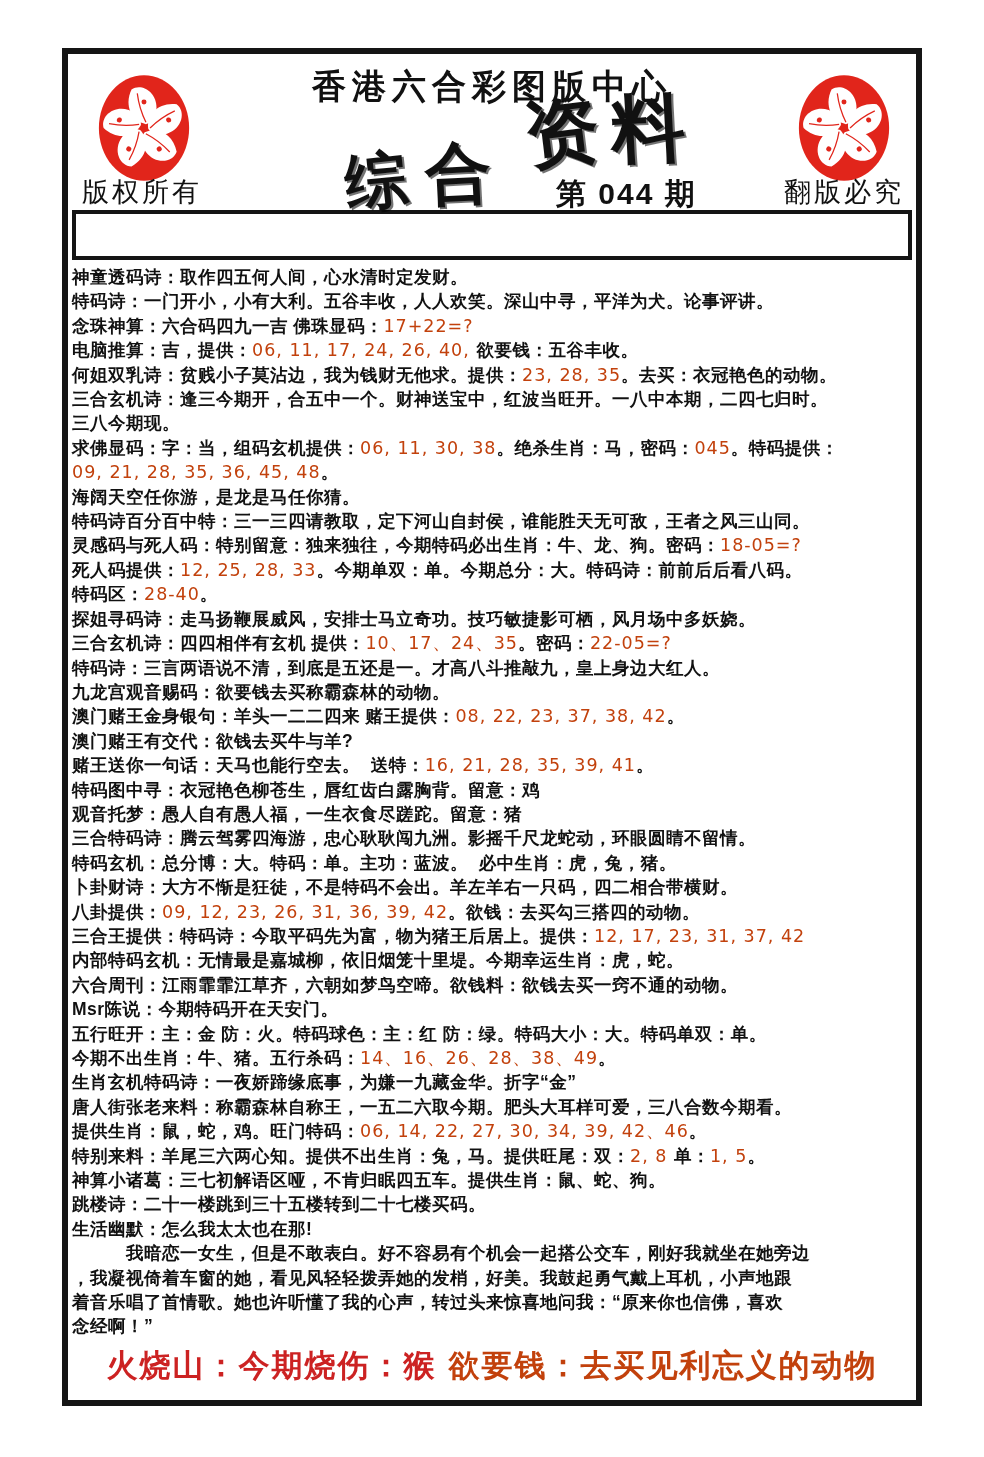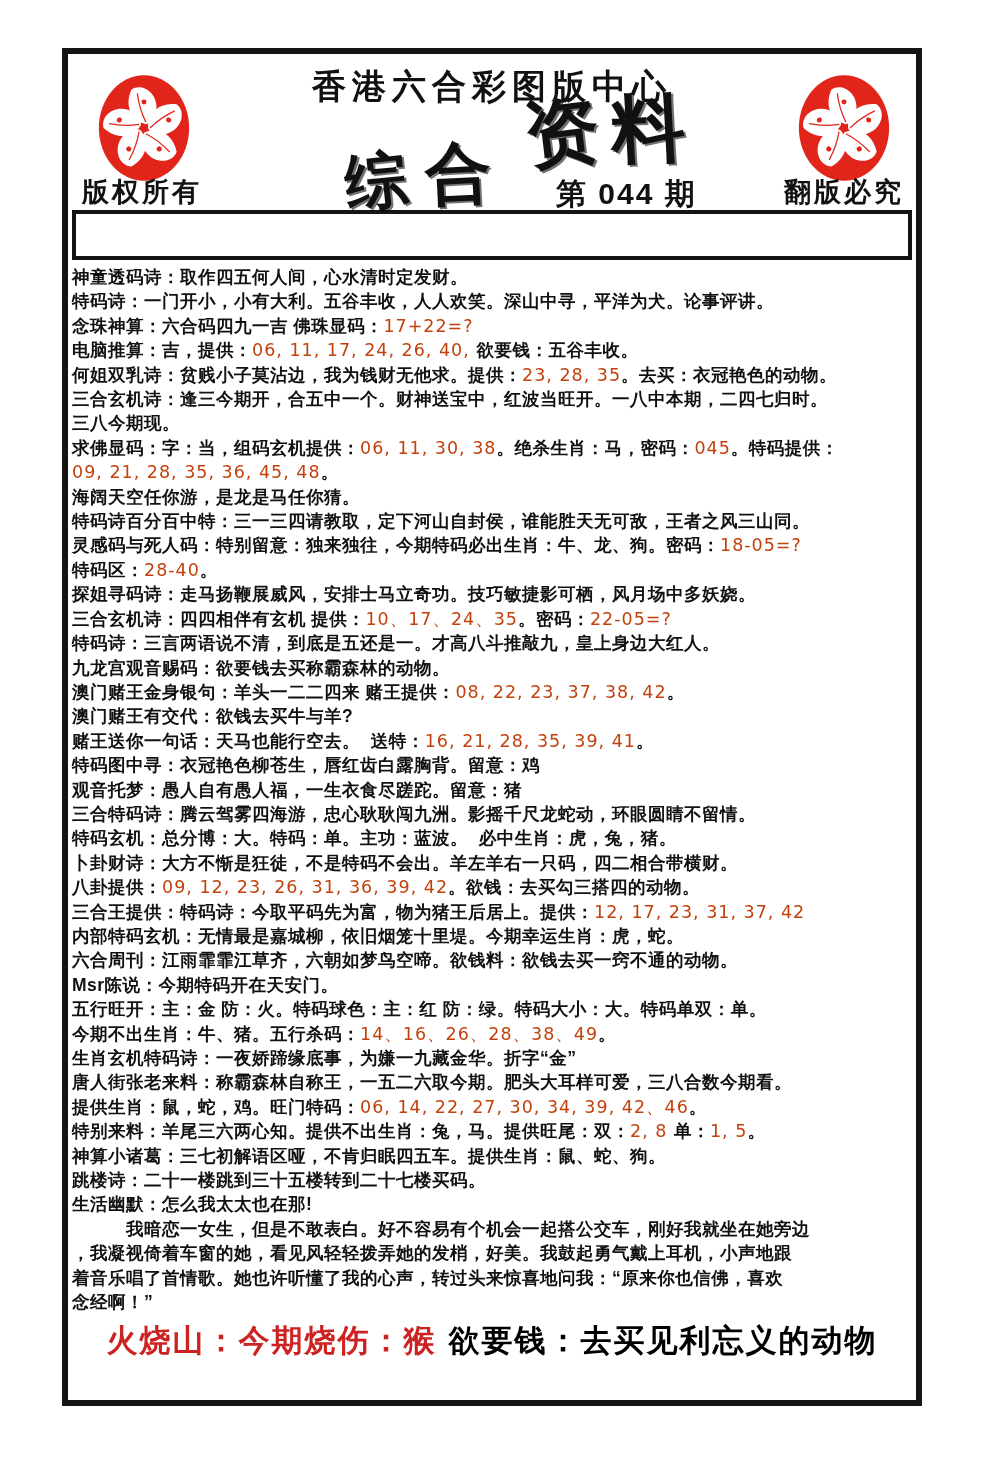--- a/index.html
+++ b/index.html
@@ -29,21 +29,21 @@
     text-shadow:2px 2px 0 rgba(0,0,0,.55);
   }
   .mch:nth-child(1){left:52px; top:58px;font-size:62px;transform:rotate(-6deg);}
   .mch:nth-child(2){left:132px;top:48px;font-size:66px;transform:rotate(-3deg);}
   .mch:nth-child(3){left:232px;top:4px; font-size:74px;transform:rotate(-7deg);}
   .mch:nth-child(4){left:318px;top:0px; font-size:74px;transform:rotate(-3deg);}
   .issue{
     position:absolute;left:488px;top:120px;font-size:30px;font-weight:900;
     letter-spacing:2px;white-space:nowrap;
   }
-  .corner-note{position:absolute;top:120px;font-size:27px;font-weight:700;letter-spacing:3px;}
+  .corner-note{position:absolute;top:120px;font-size:27px;font-weight:400;letter-spacing:3px;}
   .corner-note.left{left:14px;}
   .corner-note.right{right:12px;margin-left:29px;}
   
   .notice-box{
     margin:0 4px;height:42px;border:4px solid #151515;background:#fff;
   }
   
   .content{padding:5px 6px 0 4px;}
   .line{
     font-size:17.5px;line-height:24.4px;font-weight:700;
@@ -151,20 +151,21 @@
         <div class="line">念珠神算：六合码四九一吉 佛珠显码：<span class="num">17+22=?</span></div>
         <div class="line">电脑推算：吉，提供：<span class="num">06, 11, 17, 24, 26, 40, </span>欲要钱：五谷丰收。</div>
         <div class="line">何姐双乳诗：贫贱小子莫沾边，我为钱财无他求。提供：<span class="num">23, 28, 35</span>。去买：衣冠艳色的动物。</div>
         <div class="line">三合玄机诗：逢三今期开，合五中一个。财神送宝中，红波当旺开。一八中本期，二四七归时。</div>
         <div class="line">三八今期现。</div>
         <div class="line">求佛显码：字：当，组码玄机提供：<span class="num">06, 11, 30, 38</span>。绝杀生肖：马，密码：<span class="num">045</span>。特码提供：</div>
         <div class="line"><span class="num">09, 21, 28, 35, 36, 45, 48</span>。</div>
         <div class="line">海阔天空任你游，是龙是马任你猜。</div>
         <div class="line">特码诗百分百中特：三一三四请教取，定下河山自封侯，谁能胜天无可敌，王者之风三山同。</div>
         <div class="line">灵感码与死人码：特别留意：独来独往，今期特码必出生肖：牛、龙、狗。密码：<span class="num">18-05=?</span></div>
+        <div class="line">死人码提供：<span class="num">12, 25, 28, 33</span>。今期单双：单。今期总分：大。特码诗：前前后后看八码。</div>
         <div class="line">特码区：<span class="num">28-40</span>。</div>
         <div class="line">探姐寻码诗：走马扬鞭展威风，安排士马立奇功。技巧敏捷影可栖，风月场中多妖娆。</div>
         <div class="line">三合玄机诗：四四相伴有玄机 提供：<span class="num">10、17、24、35</span>。密码：<span class="num">22-05=?</span></div>
         <div class="line">特码诗：三言两语说不清，到底是五还是一。才高八斗推敲九，皇上身边大红人。</div>
         <div class="line">九龙宫观音赐码：欲要钱去买称霸森林的动物。</div>
         <div class="line">澳门赌王金身银句：羊头一二二四来 赌王提供：<span class="num">08, 22, 23, 37, 38, 42</span>。</div>
         <div class="line">澳门赌王有交代：欲钱去买牛与羊?</div>
         <div class="line">赌王送你一句话：天马也能行空去。  送特：<span class="num">16, 21, 28, 35, 39, 41</span>。</div>
         <div class="line">特码图中寻：衣冠艳色柳苍生，唇红齿白露胸背。留意：鸡</div>
         <div class="line">观音托梦：愚人自有愚人福，一生衣食尽蹉跎。留意：猪</div>
@@ -184,16 +185,16 @@
         <div class="line">特别来料：羊尾三六两心知。提供不出生肖：兔，马。提供旺尾：双：<span class="num">2, 8 </span>单：<span class="num">1, 5</span>。</div>
         <div class="line">神算小诸葛：三七初解语区哑，不肯归眠四五车。提供生肖：鼠、蛇、狗。</div>
         <div class="line">跳楼诗：二十一楼跳到三十五楼转到二十七楼买码。</div>
         <div class="line">生活幽默：怎么我太太也在那!</div>
         <div class="line">　　　我暗恋一女生，但是不敢表白。好不容易有个机会一起搭公交车，刚好我就坐在她旁边</div>
         <div class="line">，我凝视倚着车窗的她，看见风轻轻拨弄她的发梢，好美。我鼓起勇气戴上耳机，小声地跟</div>
         <div class="line">着音乐唱了首情歌。她也许听懂了我的心声，转过头来惊喜地问我：“原来你也信佛，喜欢</div>
         <div class="line">念经啊！”</div>
       </div>
 
-    <div class="footer-strip"><span style="color: rgb(204, 34, 34);">火烧山：今期烧伤：猴</span><span style="color: #000000;">欲要钱：去买见利忘义的动物</span></div>
+    <div class="footer-strip"><span style="color: rgb(204, 34, 34);">火烧山：今期烧伤：猴</span><span style="color: #c2410c;">欲要钱：去买见利忘义的动物</span></div>
 
   </div>
 </div>
 
 </body></html>

